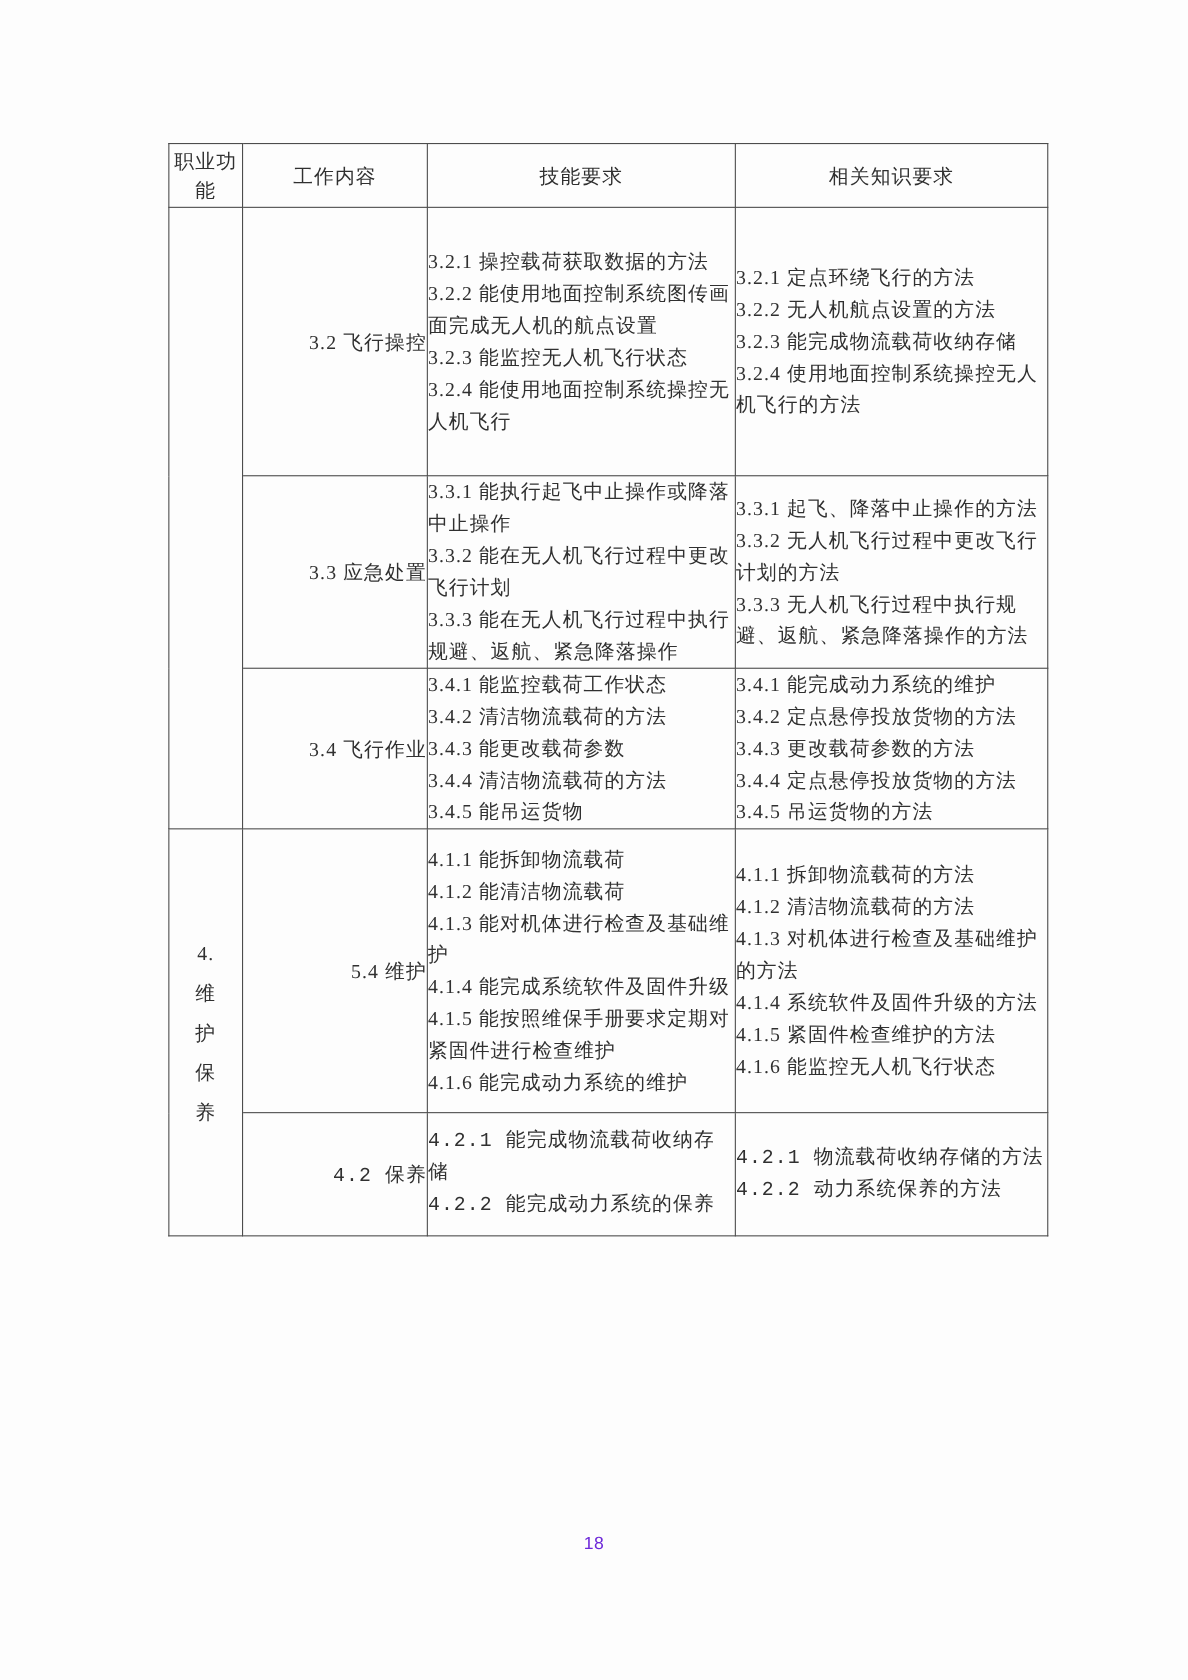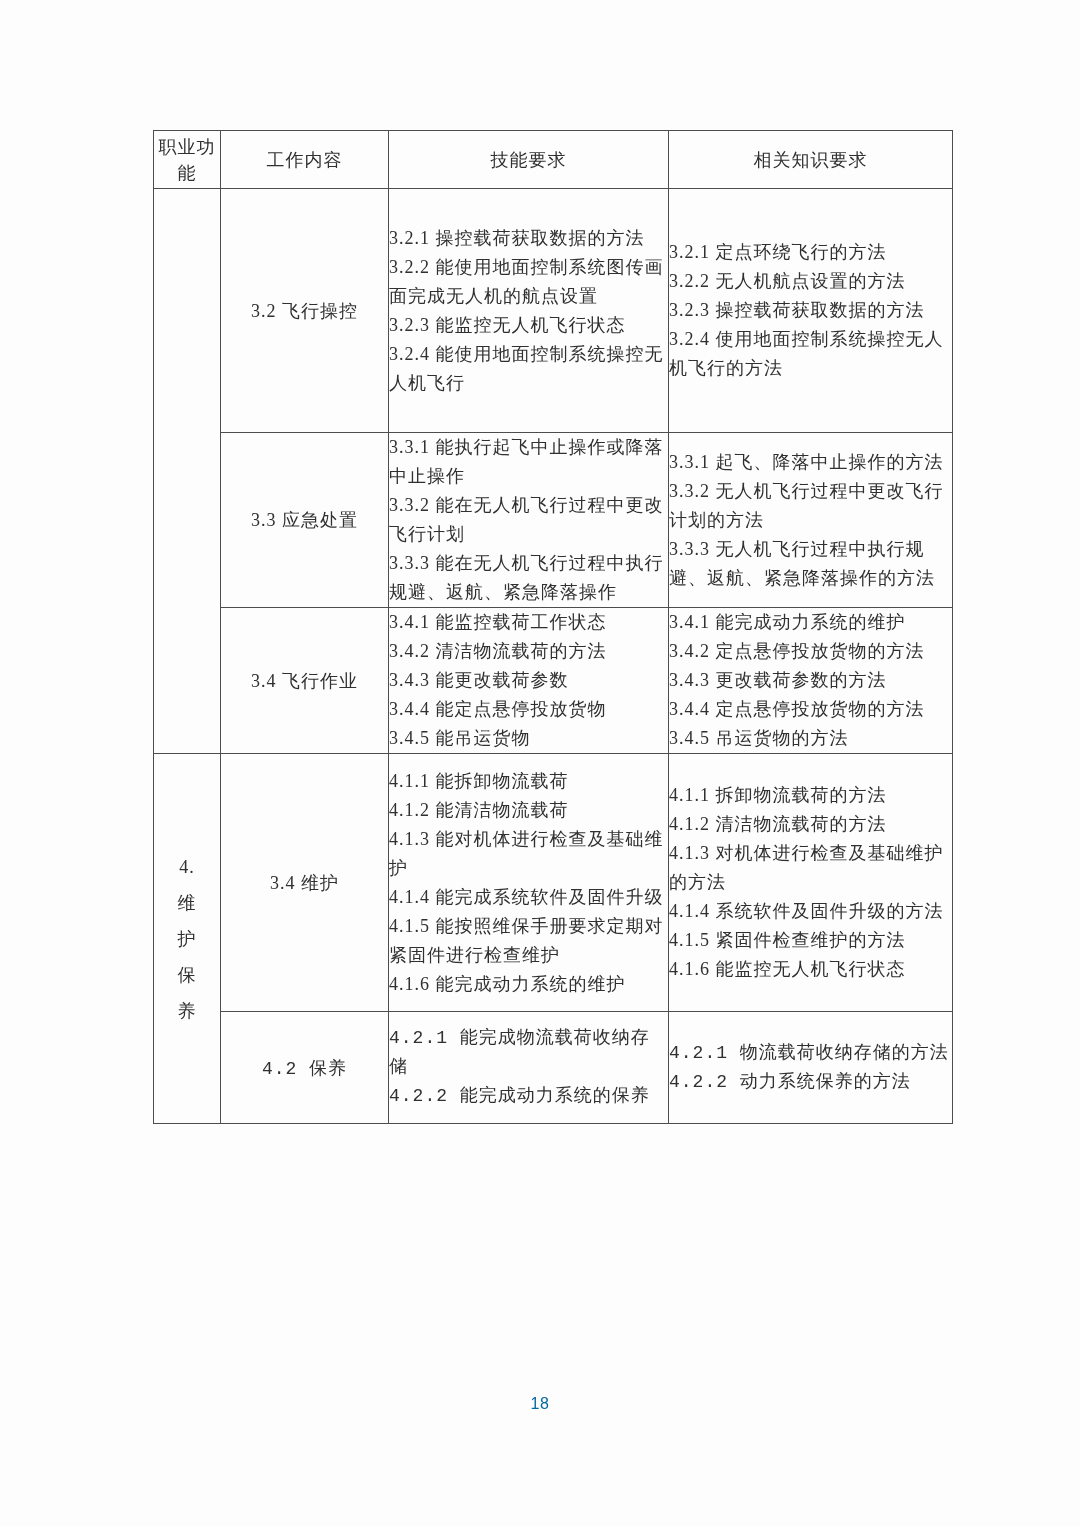--- a/index.html
+++ b/index.html
@@ -35,33 +35,33 @@
   tr.row-33      { height: 173px; }
   tr.row-34      { height: 140px; }
   tr.row-41      { height: 258px; }
   tr.row-42      { height: 112px; font-family: Liberation Mono, monospace; }
 
   th.hdr { text-align: center; line-height: 26px; padding: 2px 4px; }
 
   td.cell-func { text-align: center; }
   td.cell-func .line { line-height: 36px; text-align: center; }
 
-  td.cell-work { padding-left: 9px; text-align: center; }
+  td.cell-work { padding-left: 9px; text-align: right; }
 
   td.cell-lines { padding: 4px 8px 4px 9px; text-align: left; }
   td.cell-lines .line { line-height: 29px; margin: 0; }
 
   .pageno {
     position: absolute;
     top: 1395px; left: 0;
     width: 100%;
     text-align: center;
     font-family: "Liberation Sans", "DejaVu Sans", sans-serif;
     font-size: 16px;
-    color: #0369a1;
+    color: #6d28d9;
     letter-spacing: 0.5px;
   }
 </style>
 </head>
 <body>
 
 <div class="page">
 
   <table class="standard">
     <colgroup>
@@ -84,21 +84,21 @@
         <td class="cell-work">3.2 飞行操控</td>
         <td class="cell-lines">
             <div class="line">3.2.1 操控载荷获取数据的方法</div>
             <div class="line">3.2.2 能使用地面控制系统图传画面完成无人机的航点设置</div>
             <div class="line">3.2.3 能监控无人机飞行状态</div>
             <div class="line">3.2.4 能使用地面控制系统操控无人机飞行</div>
           </td>
         <td class="cell-lines">
             <div class="line">3.2.1 定点环绕飞行的方法</div>
             <div class="line">3.2.2 无人机航点设置的方法</div>
-            <div class="line">3.2.3 操控载荷获取数据的方法</div>
+            <div class="line">3.2.3 能完成物流载荷收纳存储</div>
             <div class="line">3.2.4 使用地面控制系统操控无人机飞行的方法</div>
           </td>
       </tr>
       <tr class="row-33">
         <td class="cell-work">3.3 应急处置</td>
         <td class="cell-lines">
             <div class="line">3.3.1 能执行起飞中止操作或降落中止操作</div>
             <div class="line">3.3.2 能在无人机飞行过程中更改飞行计划</div>
             <div class="line">3.3.3 能在无人机飞行过程中执行规避、返航、紧急降落操作</div>
           </td>
@@ -107,40 +107,40 @@
             <div class="line">3.3.2 无人机飞行过程中更改飞行计划的方法</div>
             <div class="line">3.3.3 无人机飞行过程中执行规避、返航、紧急降落操作的方法</div>
           </td>
       </tr>
       <tr class="row-34">
         <td class="cell-work">3.4 飞行作业</td>
         <td class="cell-lines">
             <div class="line">3.4.1 能监控载荷工作状态</div>
             <div class="line">3.4.2 清洁物流载荷的方法</div>
             <div class="line">3.4.3 能更改载荷参数</div>
-            <div class="line">3.4.4 能定点悬停投放货物</div>
+            <div class="line">3.4.4 清洁物流载荷的方法</div>
             <div class="line">3.4.5 能吊运货物</div>
           </td>
         <td class="cell-lines">
             <div class="line">3.4.1 能完成动力系统的维护</div>
             <div class="line">3.4.2 定点悬停投放货物的方法</div>
             <div class="line">3.4.3 更改载荷参数的方法</div>
             <div class="line">3.4.4 定点悬停投放货物的方法</div>
             <div class="line">3.4.5 吊运货物的方法</div>
           </td>
       </tr>
       <tr class="row-41">
         <td class="cell-func" rowspan="2">
             <div class="line">4.</div>
             <div class="line">维</div>
             <div class="line">护</div>
             <div class="line">保</div>
             <div class="line">养</div>
           </td>
-        <td class="cell-work">3.4 维护</td>
+        <td class="cell-work">5.4 维护</td>
         <td class="cell-lines">
             <div class="line">4.1.1 能拆卸物流载荷</div>
             <div class="line">4.1.2 能清洁物流载荷</div>
             <div class="line">4.1.3 能对机体进行检查及基础维护</div>
             <div class="line">4.1.4 能完成系统软件及固件升级</div>
             <div class="line">4.1.5 能按照维保手册要求定期对紧固件进行检查维护</div>
             <div class="line">4.1.6 能完成动力系统的维护</div>
           </td>
         <td class="cell-lines">
             <div class="line">4.1.1 拆卸物流载荷的方法</div>

